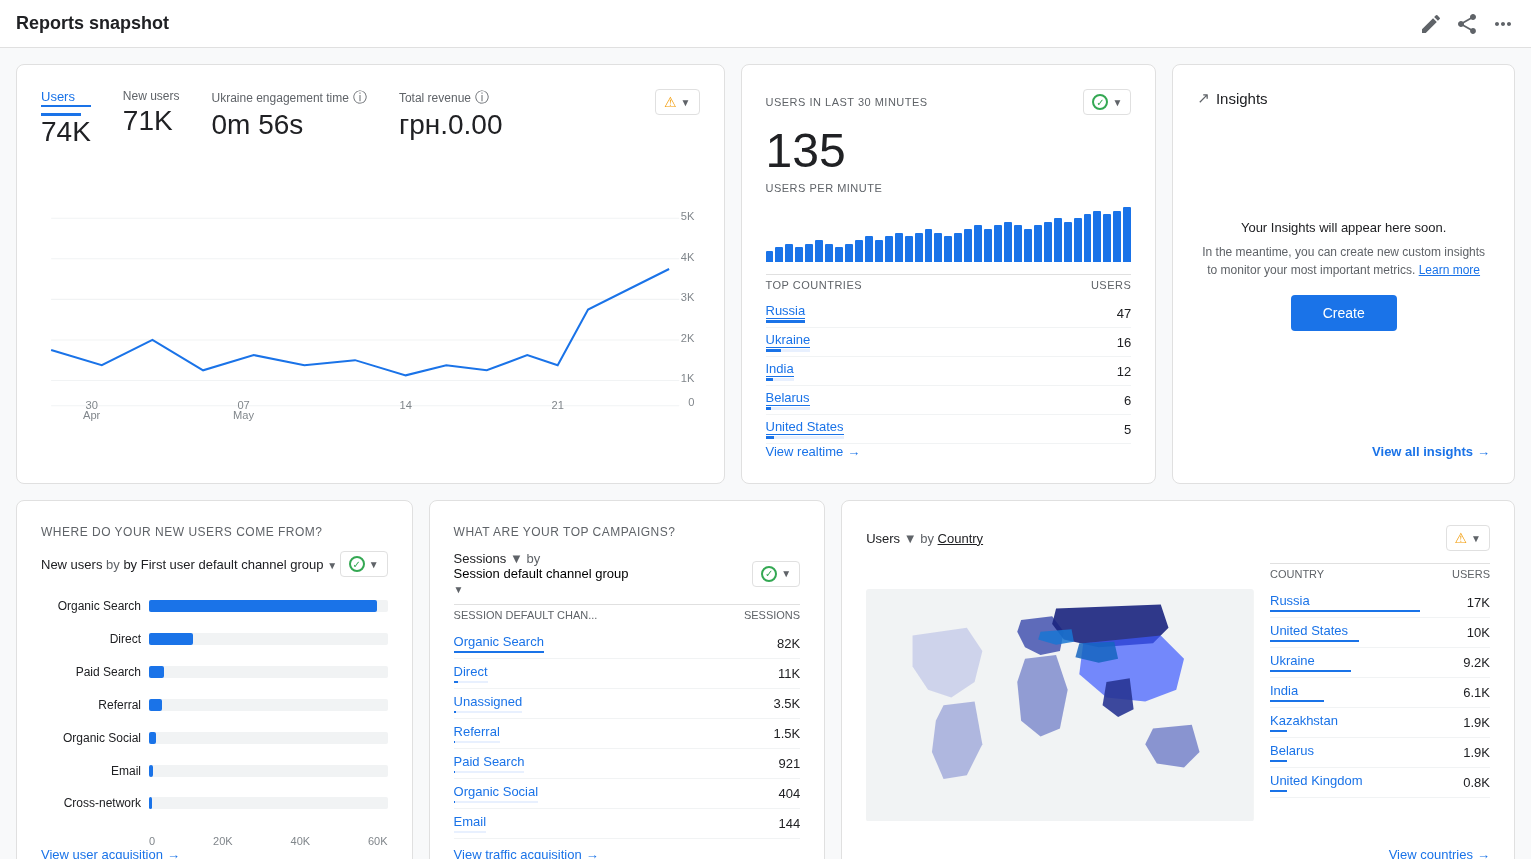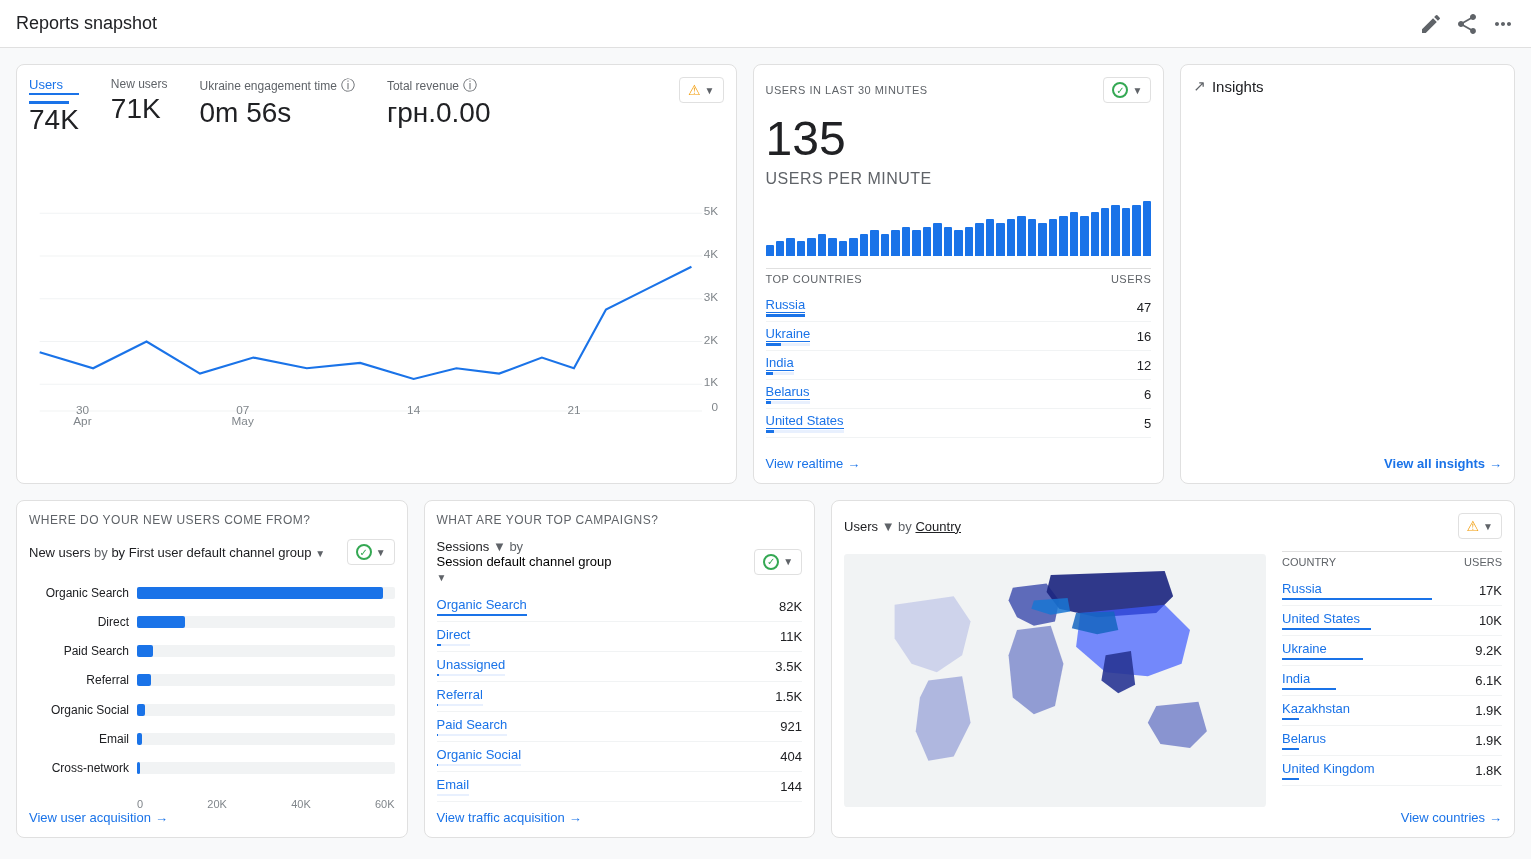--- a/index.html
+++ b/index.html
@@ -3,28 +3,28 @@
   <meta charset="utf-8">
   <style>
     * { box-sizing: border-box; margin: 0; padding: 0; }
     body { font-family: 'Google Sans', Arial, sans-serif; background: #f8f9fa; color: #202124; font-size: 13px; }
 
     .page-header {
       display: flex; align-items: center; justify-content: space-between;
       padding: 8px 16px; background: #fff; border-bottom: 1px solid #e0e0e0;
       height: 48px;
     }
-    .page-title { font-size: 18px; font-weight: 400; color: #202124; }
+    .page-title { font-size: 18px; font-weight: 700; color: #202124; }
     .header-actions { display: flex; gap: 12px; }
 
     .dashboard { padding: 16px; display: flex; flex-direction: column; gap: 16px; }
 
     
     .top-row { display: flex; gap: 16px; height: 420px; }
-    .card { background: #fff; border-radius: 8px; border: 1px solid #e0e0e0; padding: 12px; }
+    .card { background: #fff; border-radius: 8px; border: 1px solid #e0e0e0; padding: 24px; }
 
     .users-card { flex: 1.8; display: flex; flex-direction: column; }
     .realtime-card { flex: 1; display: flex; flex-direction: column; }
     .insights-card { flex: 0.8; display: flex; flex-direction: column; }
 
     
     .metrics-row { display: flex; gap: 32px; align-items: flex-start; margin-bottom: 12px; }
     .metric { display: flex; flex-direction: column; }
     .metric-label { font-size: 12px; color: #5f6368; margin-bottom: 2px; display: flex; align-items: center; gap: 4px; }
     .metric-value { font-size: 28px; font-weight: 400; color: #202124; }
@@ -35,21 +35,21 @@
     .status-circle-green { width: 16px; height: 16px; border-radius: 50%; border: 2px solid #34a853; display: flex; align-items: center; justify-content: center; }
     .status-check { color: #34a853; font-size: 10px; }
     .warn-icon { color: #f29900; font-size: 14px; }
 
     
     .line-chart-container { flex: 1; position: relative; }
     .chart-svg { width: 100%; height: 100%; }
 
     
     .realtime-num { font-size: 48px; font-weight: 300; color: #202124; margin: 8px 0 4px; }
-    .realtime-sublabel { font-size: 16px; color: #5f6368; text-transform: uppercase; letter-spacing: 0.5px; margin-bottom: 8px; }
+    .realtime-sublabel { font-size: 11px; color: #5f6368; text-transform: uppercase; letter-spacing: 0.5px; margin-bottom: 8px; }
     .mini-bar-chart { display: flex; align-items: flex-end; gap: 2px; height: 60px; margin-bottom: 12px; }
     .mini-bar { background: #1a73e8; min-width: 6px; flex: 1; border-radius: 1px 1px 0 0; }
 
     .country-table { flex: 1; }
     .country-table-header { display: flex; justify-content: space-between; font-size: 11px; color: #5f6368; text-transform: uppercase; letter-spacing: 0.5px; padding: 4px 0; border-top: 1px solid #e0e0e0; margin-bottom: 4px; }
     .country-row { display: flex; justify-content: space-between; align-items: center; padding: 4px 0; border-bottom: 1px solid #f1f3f4; font-size: 13px; }
     .country-name { color: #1a73e8; text-decoration: none; cursor: pointer; border-bottom: 1px solid #1a73e8; }
     .country-bar-wrap { position: relative; height: 3px; background: #e8f0fe; margin-top: 2px; }
     .country-bar-fill { height: 3px; background: #1a73e8; }
 
@@ -293,20 +293,28 @@
         <span>View realtime</span>
         <span>→</span>
       </a>
     </div>
 
     <div class="card insights-card">
       <div class="insights-title">
         <span style="color:#5f6368;">↗</span>
         <span>Insights</span>
       </div>
+      <div class="insights-body">
+        <p class="insights-bold">Your Insights will appear here soon.</p>
+        <p class="insights-sub">
+          In the meantime, you can create new custom insights to monitor your most important metrics.
+          <a href="#" style="color:#1a73e8;">Learn more</a>
+        </p>
+        <button class="create-btn">Create</button>
+      </div>
       <a class="view-link" style="justify-content:flex-end;font-weight:bold;">
         <span>View all insights</span>
         <span>→</span>
       </a>
     </div>
   </div>
 
   <div class="bottom-row">
 
     <div class="card acquisition-card">
@@ -391,20 +399,24 @@
           <span class="dropdown-arrow"> ▼</span>
         </div>
         <button class="status-btn">
           <div class="status-circle-green">
             <span class="status-check">✓</span>
           </div>
           <span style="font-size:10px;">▼</span>
         </button>
       </div>
       <div class="sessions-table">
+        <div class="sessions-header">
+          <span>SESSION DEFAULT CHAN...</span>
+          <span>SESSIONS</span>
+        </div>
         <div id="session-rows">
             <div class="session-row">
     <div>
       <span class="session-name">Organic Search</span>
       <div class="session-bar-wrap">
         <div class="session-bar-fill" style="width:100%;"></div>
       </div>
     </div>
     <span>82K</span>
   </div>
@@ -555,21 +567,21 @@
       <span class="country-list-name">Belarus</span>
       <div class="country-list-bar" style="width:16.5px;"></div>
     </div>
     <span>1.9K</span>
   </div>
               <div class="country-list-row">
     <div>
       <span class="country-list-name">United Kingdom</span>
       <div class="country-list-bar" style="width:16.5px;"></div>
     </div>
-    <span>1.8K</span>
+    <span>0.8K</span>
   </div>
             </div>
         </div>
       </div>
       <a class="view-link" style="justify-content:flex-end;">
         <span>View countries</span>
         <span>→</span>
       </a>
     </div>
   </div>

